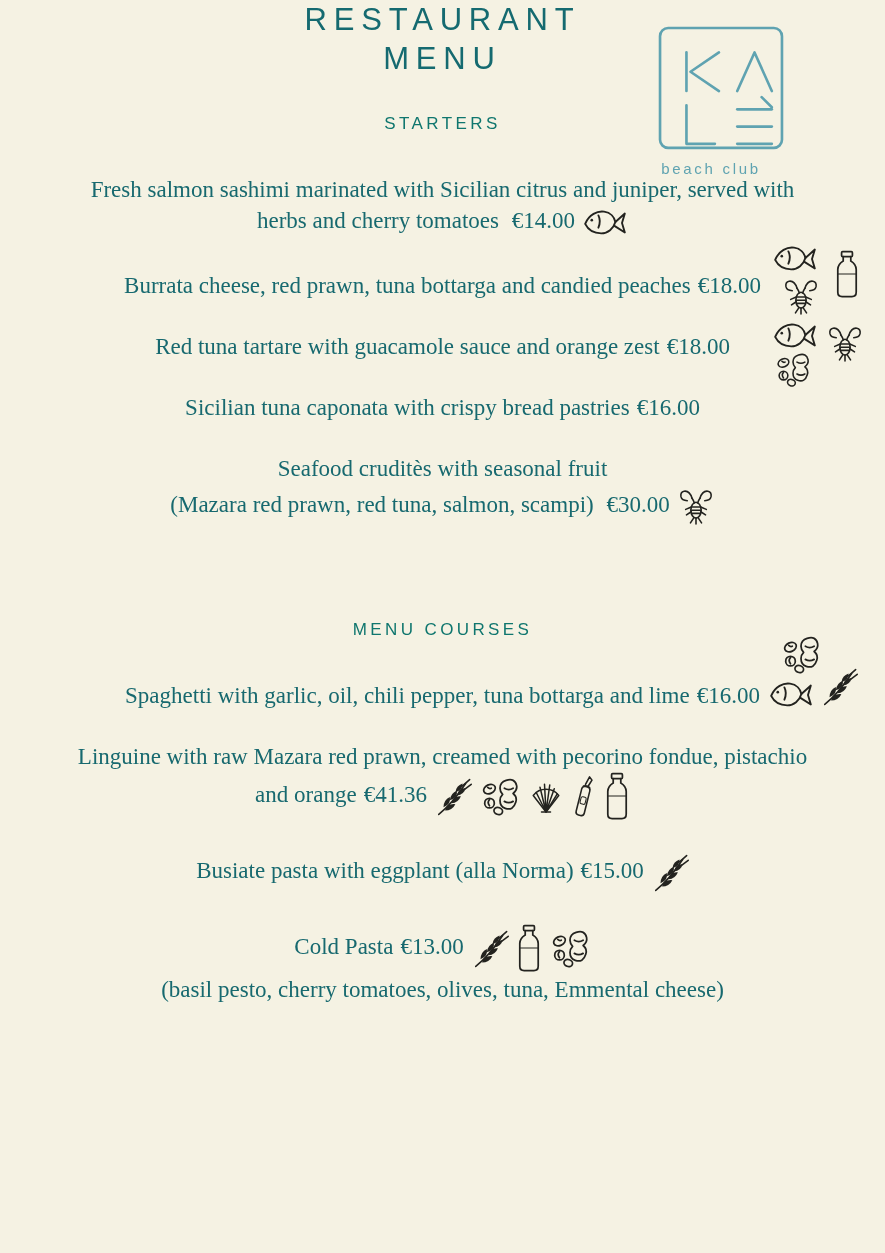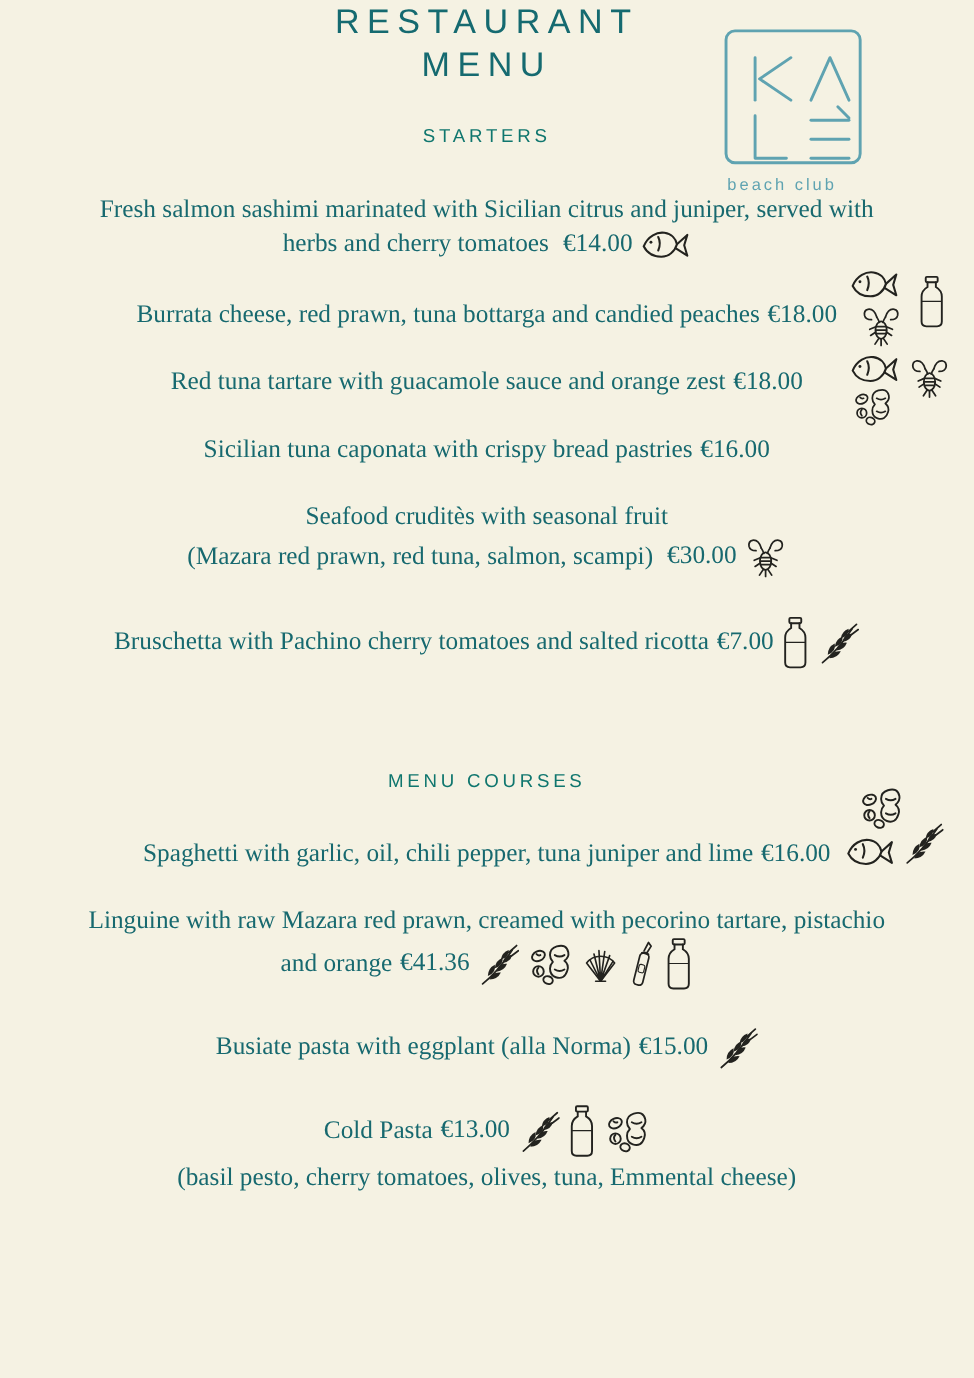--- a/index.html
+++ b/index.html
@@ -214,52 +214,45 @@
       <span>Sicilian tuna caponata with crispy bread pastries</span><span class="price">€16.00</span>
     </div>
 
     <div class="item">
       <span class="line">Seafood cruditès with seasonal fruit</span>
       <span>(Mazara red prawn, red tuna, salmon, scampi) </span><span class="price">€30.00</span><span class="icons"><svg class="ic ic-lobster">
             <use href="#sym-lobster"></use>
           </svg></span>
     </div>
 
-    <div class="item">
-      <span>Bruschetta with Pachino cherry tomatoes and salted ricotta</span><span class="price">€7.00</span><span class="icons"><svg class="ic ic-milk">
-            <use href="#sym-milk"></use>
-          </svg><svg class="ic ic-wheat">
-            <use href="#sym-wheat"></use>
-          </svg></span>
-    </div>
 
 
   </div>
 
   <div class="section-title fc">MENU COURSES</div>
 
   <div class="menu">
 
     <div class="item">
-      <span>Spaghetti with garlic, oil, chili pepper, tuna juniper and lime</span><span class="price">€16.00</span>
+      <span>Spaghetti with garlic, oil, chili pepper, tuna bottarga and lime</span><span class="price">€16.00</span>
       <span class="icons cluster c-spaghetti">
           <svg class="ic ic-peanuts">
             <use href="#sym-peanuts"></use>
           </svg>
           <svg class="ic ic-fish">
             <use href="#sym-fish"></use>
           </svg>
           <svg class="ic ic-wheat">
             <use href="#sym-wheat"></use>
           </svg>
         </span>
     </div>
 
     <div class="item">
-      <span class="line">Linguine with raw Mazara red prawn, creamed with pecorino tartare, pistachio</span>
+      <span class="line">Linguine with raw Mazara red prawn, creamed with pecorino fondue, pistachio</span>
       <span>and orange</span><span class="price">€41.36</span><span class="icons"><svg class="ic ic-wheat">
             <use href="#sym-wheat"></use>
           </svg><svg class="ic ic-peanuts">
             <use href="#sym-peanuts"></use>
           </svg><svg class="ic ic-scallop">
             <use href="#sym-scallop"></use>
           </svg><svg class="ic ic-mustard">
             <use href="#sym-mustard"></use>
           </svg><svg class="ic ic-milk">
             <use href="#sym-milk"></use>

